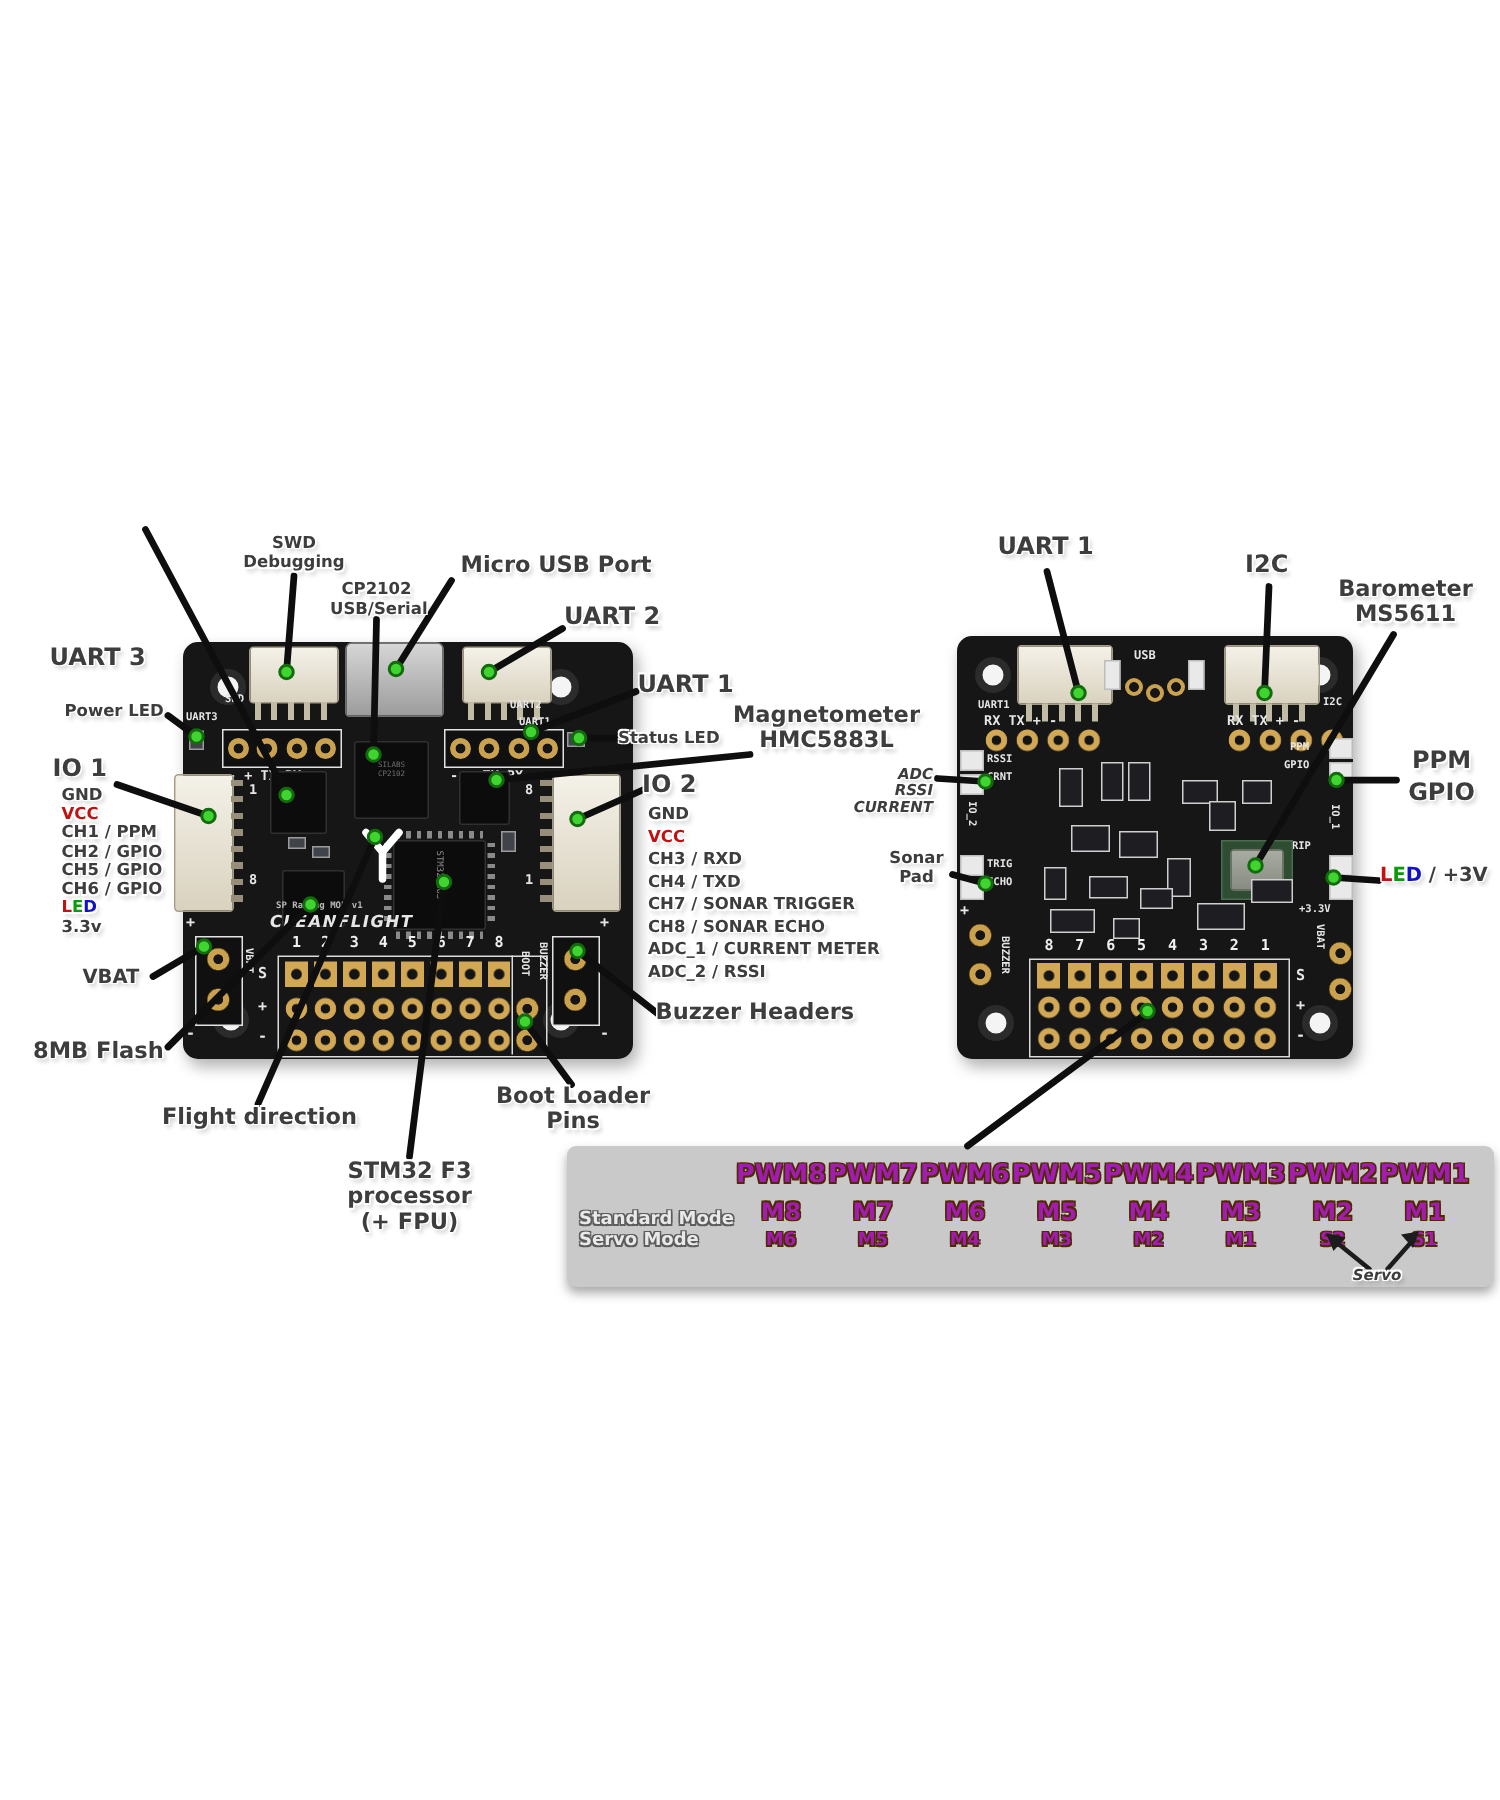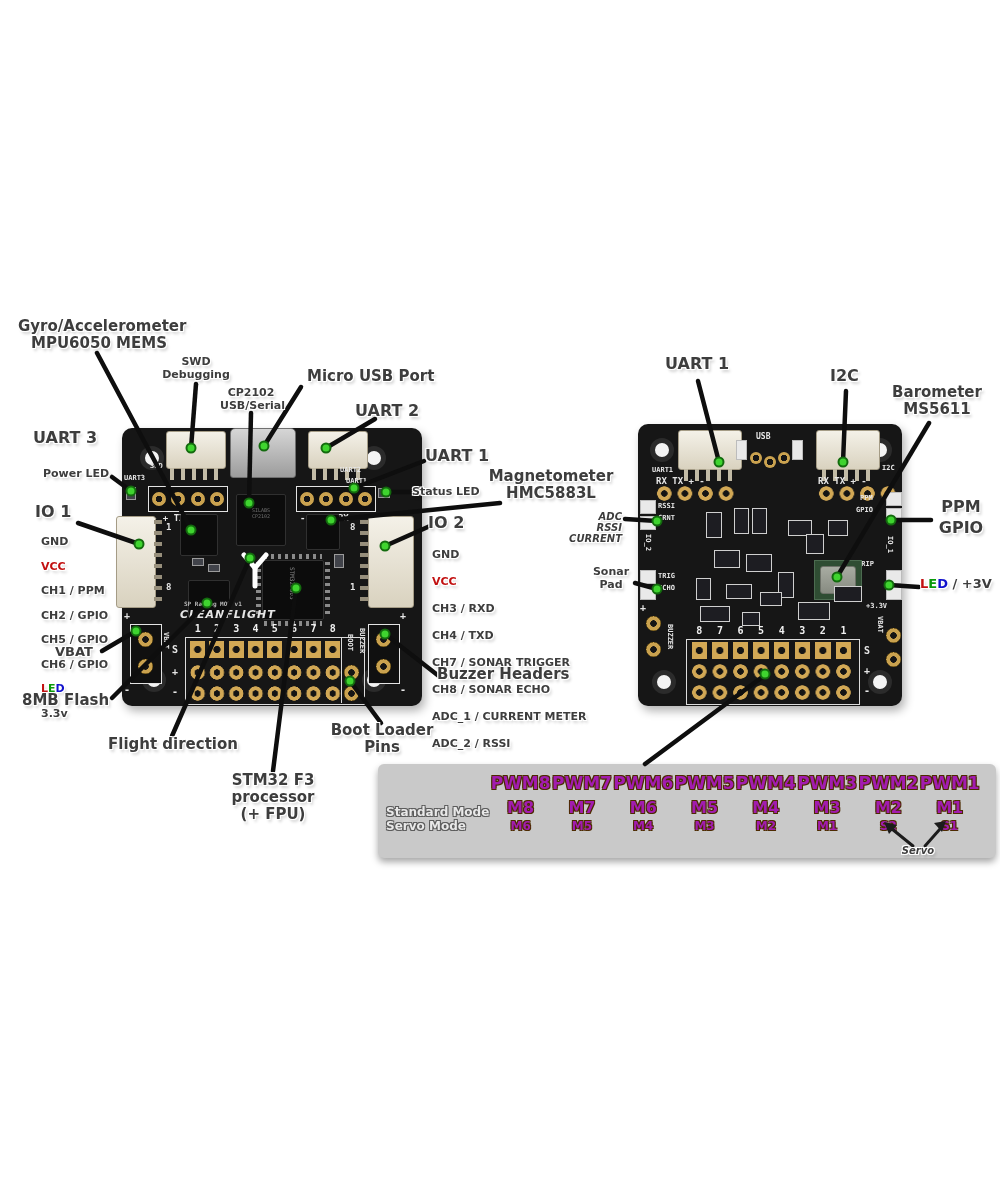--- a/index.html
+++ b/index.html
@@ -10,21 +10,21 @@
       text-shadow:-1px -1px 0 #fff,1px -1px 0 #fff,-1px 1px 0 #fff,1px 1px 0 #fff,2px 3px 3px rgba(0,0,0,.18);}
   .ctr{text-align:center;}
   .rgt{text-align:right;}
   .s16{font-size:16px;line-height:19px;}
   .s15{font-size:15px;line-height:17px;}
   .s13{font-size:13px;line-height:15px;}
   .s11{font-size:11px;line-height:12.5px;}
   .s10{font-size:10px;line-height:11px;font-style:italic;}
   .red{color:#c21111;}
   .lr{color:#c21111;} .lg{color:#0a9a0a;} .lb{color:#1111cc;}
-  .pinlist div{white-space:nowrap;margin-top:12px;}
+  .pinlist div{white-space:nowrap;}
   
   .board{position:absolute;background:#161616;border-radius:10px;z-index:1;
          box-shadow:3px 5px 10px rgba(0,0,0,.3);}
   .hole{position:absolute;width:24px;height:24px;border-radius:50%;background:#f4f4f4;
         border:5px solid #2b2b2b;box-sizing:border-box;}
   .conn{position:absolute;background:linear-gradient(#f4f1e8,#d9d2bf);border:1px solid #a59c86;border-radius:3px;}
   .legs{position:absolute;background:repeating-linear-gradient(90deg,#c2bba6 0 4px,rgba(0,0,0,0) 4px 11px);}
   .teeth{position:absolute;background:repeating-linear-gradient(180deg,#978f7c 0 4px,rgba(0,0,0,0) 4px 11px);}
   .usb{position:absolute;background:linear-gradient(#d6d6d6,#9c9c9c);border:1px solid #6f6f6f;border-radius:5px 5px 3px 3px;}
   .chip{position:absolute;background:#0c0c0c;border:1px solid #303030;border-radius:2px;}
@@ -263,34 +263,30 @@
     <span>2</span>
     <span>1</span>
   </div>
   <div class="sqrow b" style="left:689px;top:642px;width:165px;height:17px;z-index:2;"></div>
   <div class="rdrow b" style="left:689px;top:664px;width:165px;height:15px;z-index:2;"></div>
   <div class="rdrow b" style="left:689px;top:685px;width:165px;height:15px;z-index:2;"></div>
   <span class="sk sk10" style="left:864px;top:645px;z-index:2;">S</span>
   <span class="sk sk10" style="left:864px;top:665px;z-index:2;">+</span>
   <span class="sk sk10" style="left:864px;top:685px;z-index:2;">-</span>
 
-  <div class="cl s15 ctr" style="left:18px;top:318px;width:162px;">
-    <div>Gyro/Accelerometer</div>
-    <div>MPU6050 MEMS</div>
-  </div>
   <div class="cl s11 ctr" style="left:162px;top:356px;width:68px;">
     <div>SWD</div>
     <div>Debugging</div>
   </div>
   <div class="cl s15" style="left:283px;top:368px;margin-left:24px;">Micro USB Port</div>
   <div class="cl s11 ctr" style="left:220px;top:387px;width:62px;">
     <div>CP2102</div>
     <div>USB/Serial</div>
   </div>
-  <div class="cl s16" style="left:355px;top:401px;">UART 2</div>
+  <div class="cl s16" style="left:376px;top:401px;">UART 2</div>
   <div class="cl s16" style="left:33px;top:428px;text-align:right;">UART 3</div>
   <div class="cl s11" style="left:43px;top:468px;">Power LED</div>
   <div class="cl s16" style="left:35px;top:502px;">IO 1</div>
   <div class="cl s11 pinlist" style="left:41px;top:524px;">
     <div>GND</div>
     <div class="red">VCC</div>
     <div>CH1 / PPM</div>
     <div>CH2 / GPIO</div>
     <div>CH5 / GPIO</div>
     <div>CH6 / GPIO</div>

